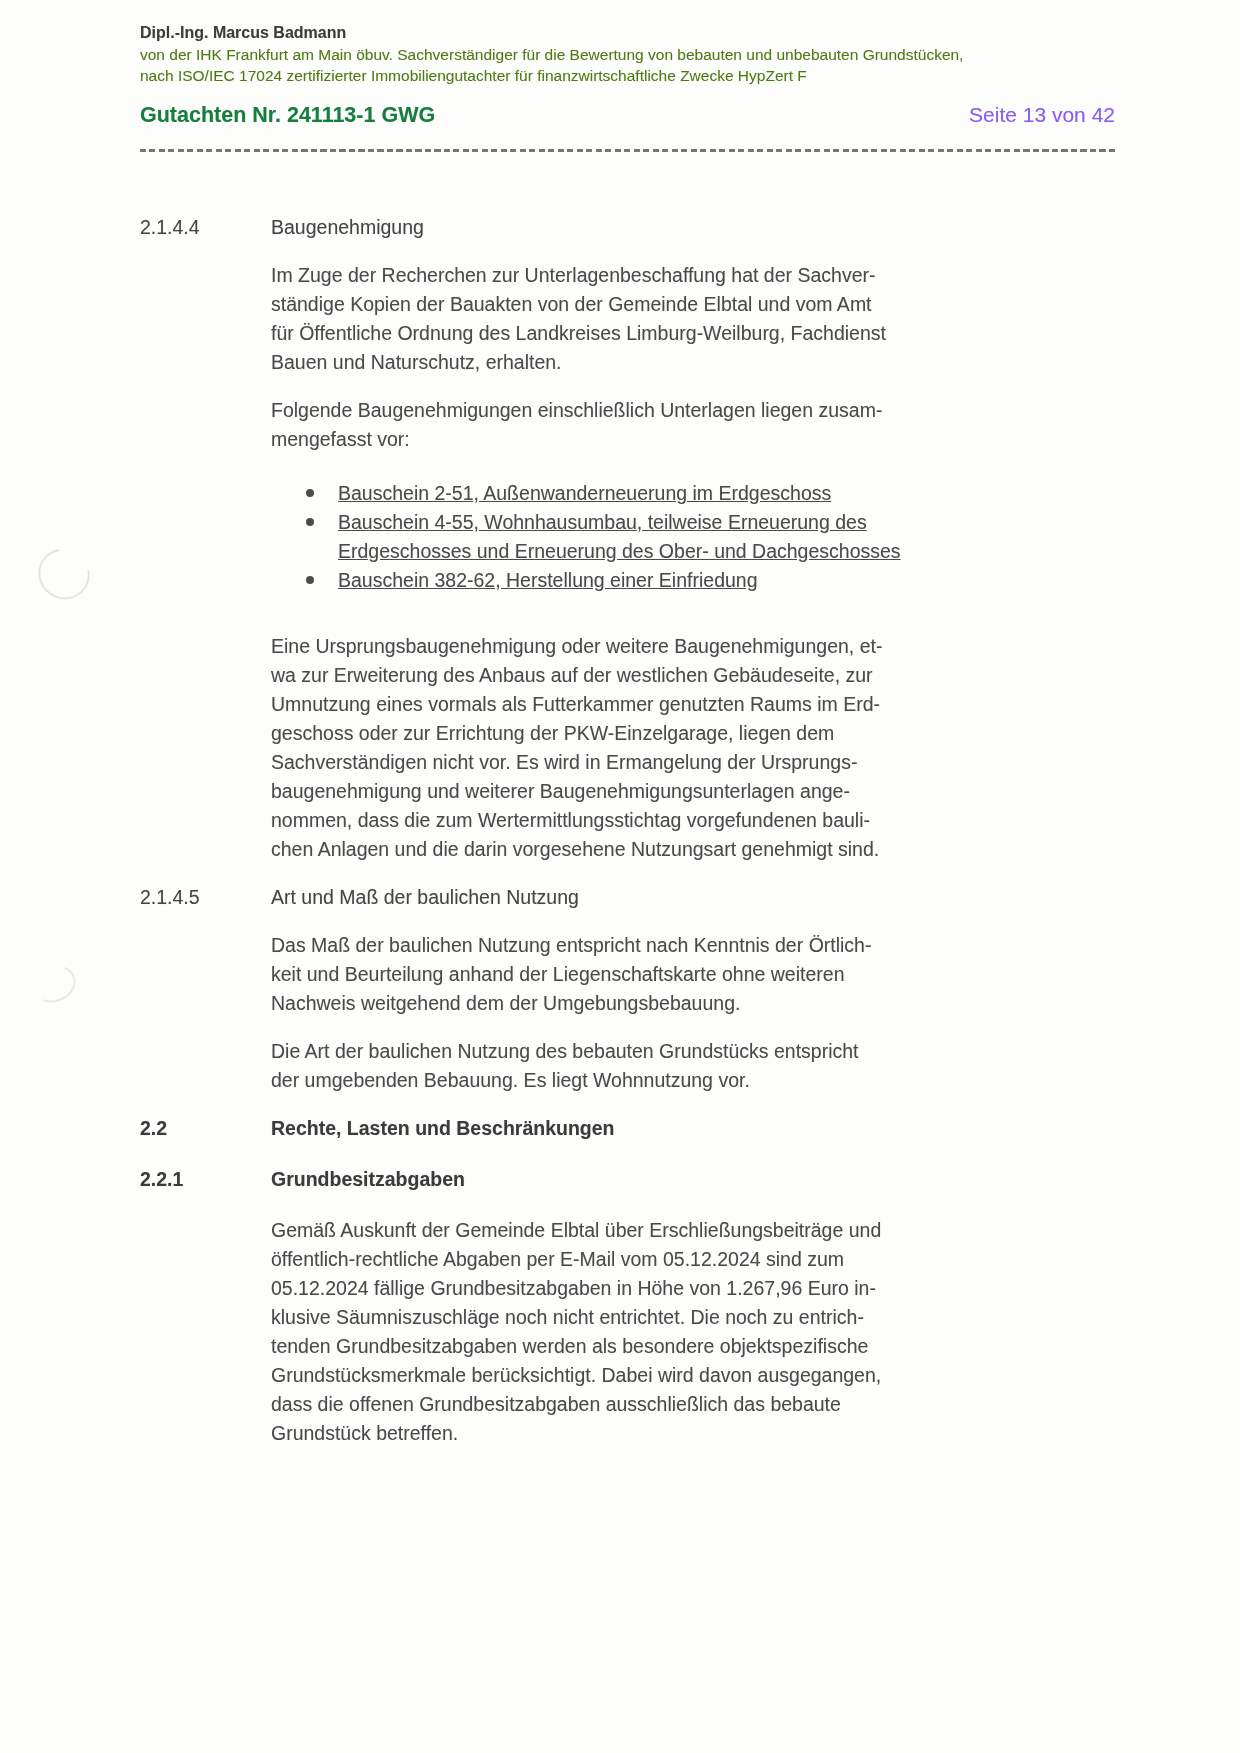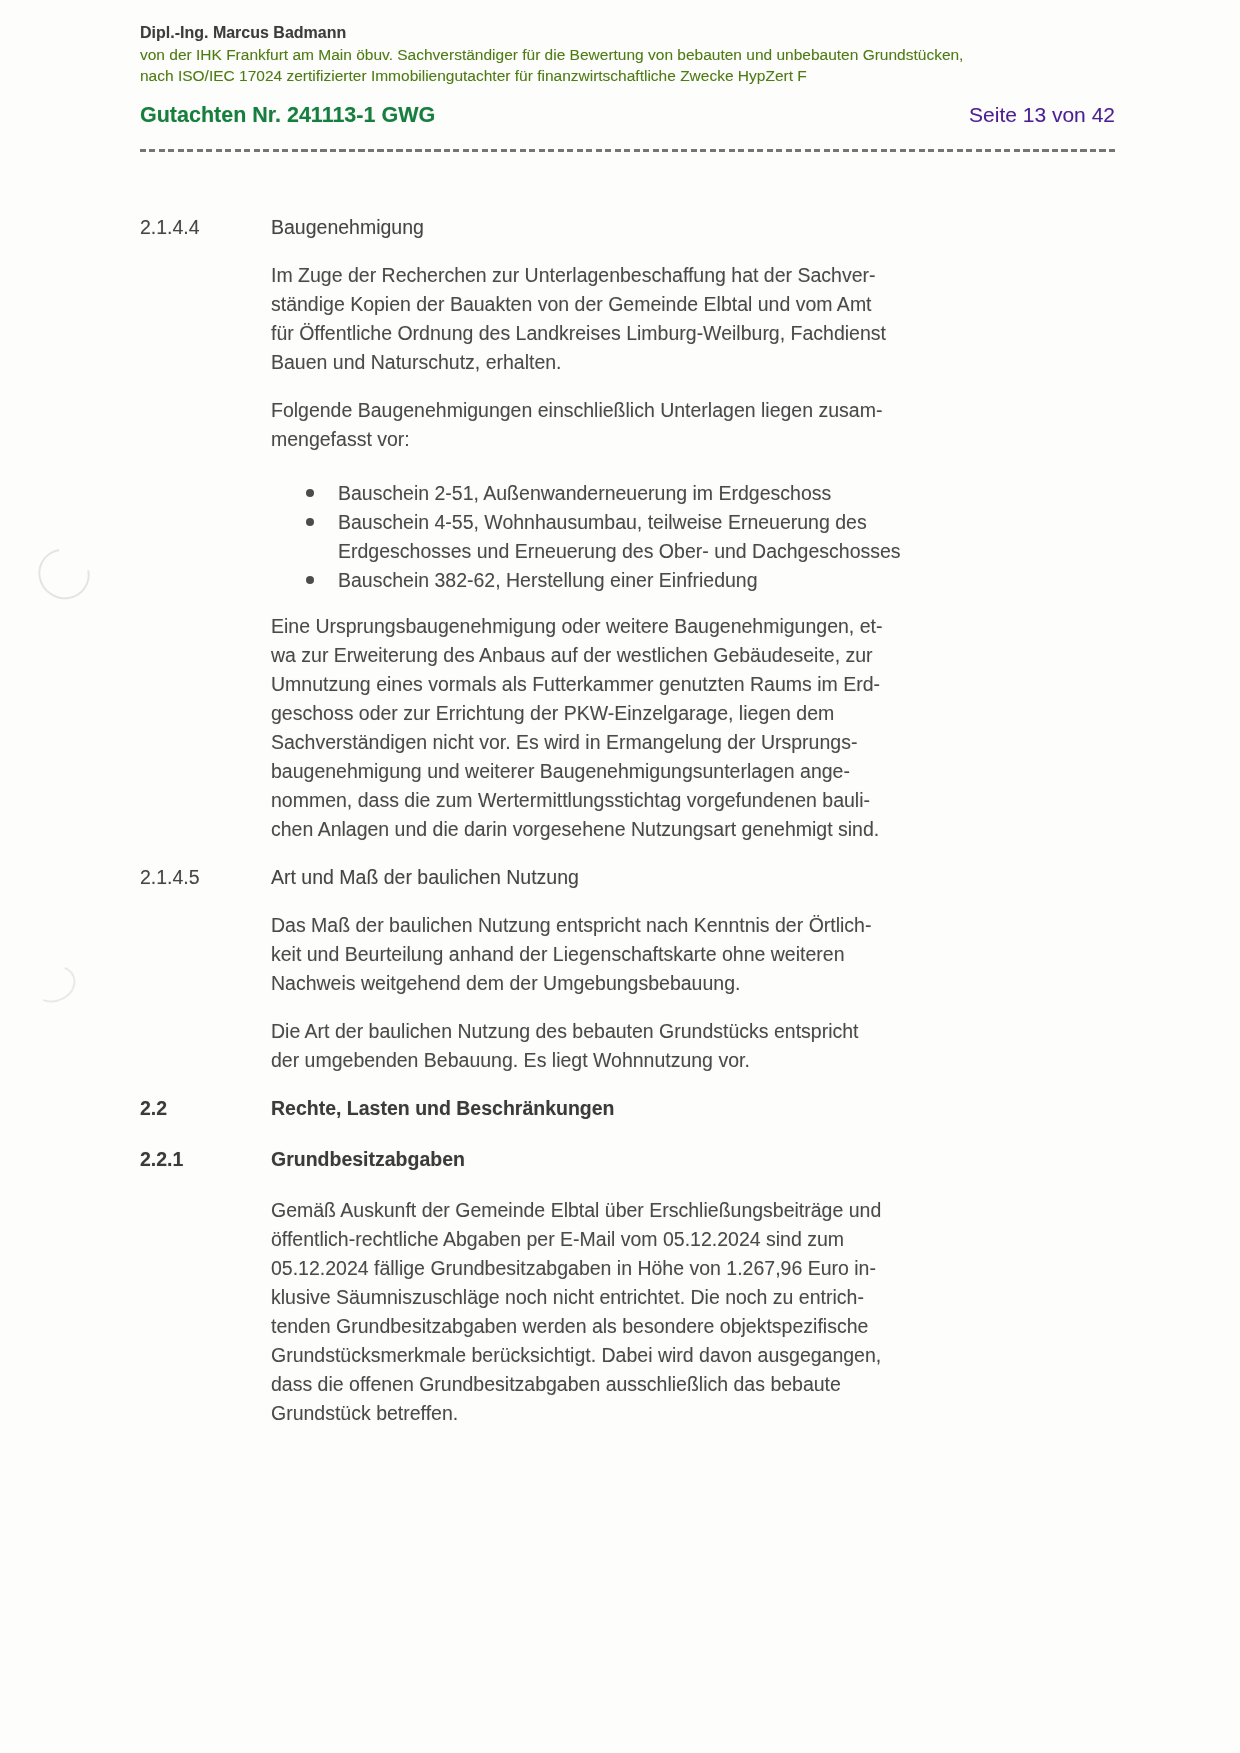--- a/index.html
+++ b/index.html
@@ -27,21 +27,21 @@
   }
   .title-row{
     margin-top:17px;
     display:flex;justify-content:space-between;align-items:baseline;
   }
   .report-title{
     font-size:21.5px;font-weight:bold;color:#15803d;
     text-shadow:0 0 1px rgba(60,60,60,.3);
   }
   .page-indicator{
-    font-size:21px;color:#4c1d95;
+    font-size:21px;color:#8b5cf6;
     text-shadow:0 0 1px rgba(70,70,70,.25);
   }
   .rule{
     margin-top:21px;
     height:3px;
     background:repeating-linear-gradient(to right,#5d5d5d 0 6px,transparent 6px 9.5px);
     opacity:.85;
   }
   
   main{display:block;margin-top:61px;}
@@ -63,21 +63,21 @@
     text-shadow:0 0 1px rgba(60,60,60,.3);
   }
   .sec.bold .sec-title{margin-bottom:22px;}
   .para{
     font-size:19.5px;line-height:29px;margin:0 0 19px 0;
     white-space:pre-line;
     max-width:730px;
     text-shadow:0 0 1px rgba(70,70,70,.22);
   }
   ul.blist{
-    list-style:none;margin:25px 0 17px 0;padding:0 0 0 35px;
+    list-style:none;margin:25px 0 37px 0;padding:0 0 0 35px;text-decoration:underline;
   }
   ul.blist li{
     font-size:19.5px;line-height:29px;
     display:flex;align-items:flex-start;
   }
   .dot{
     flex:0 0 auto;
     width:8px;height:8px;border-radius:50%;
     background:#4c4c4c;
     margin:10px 24px 0 0;

